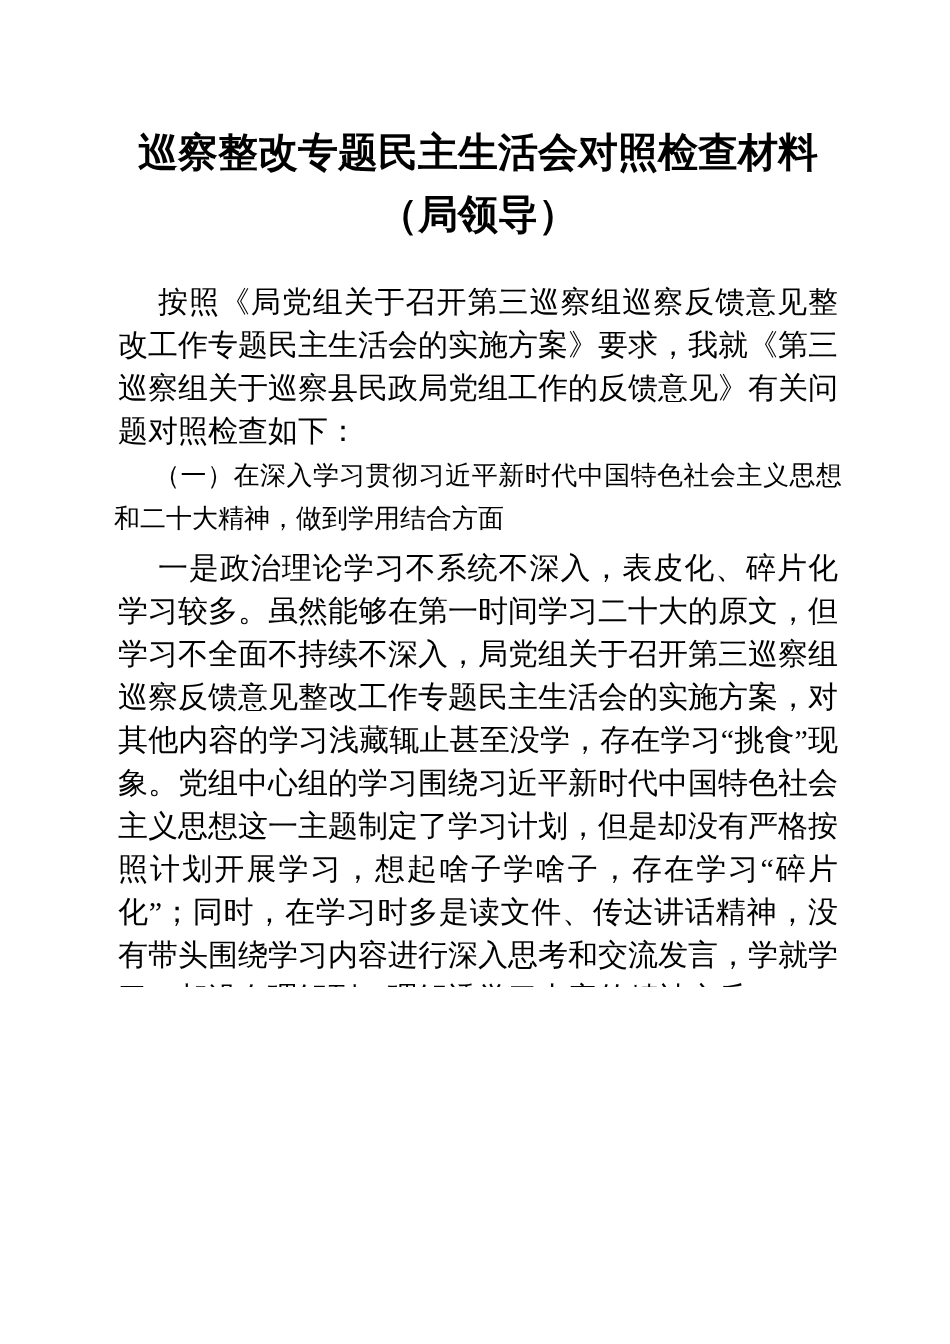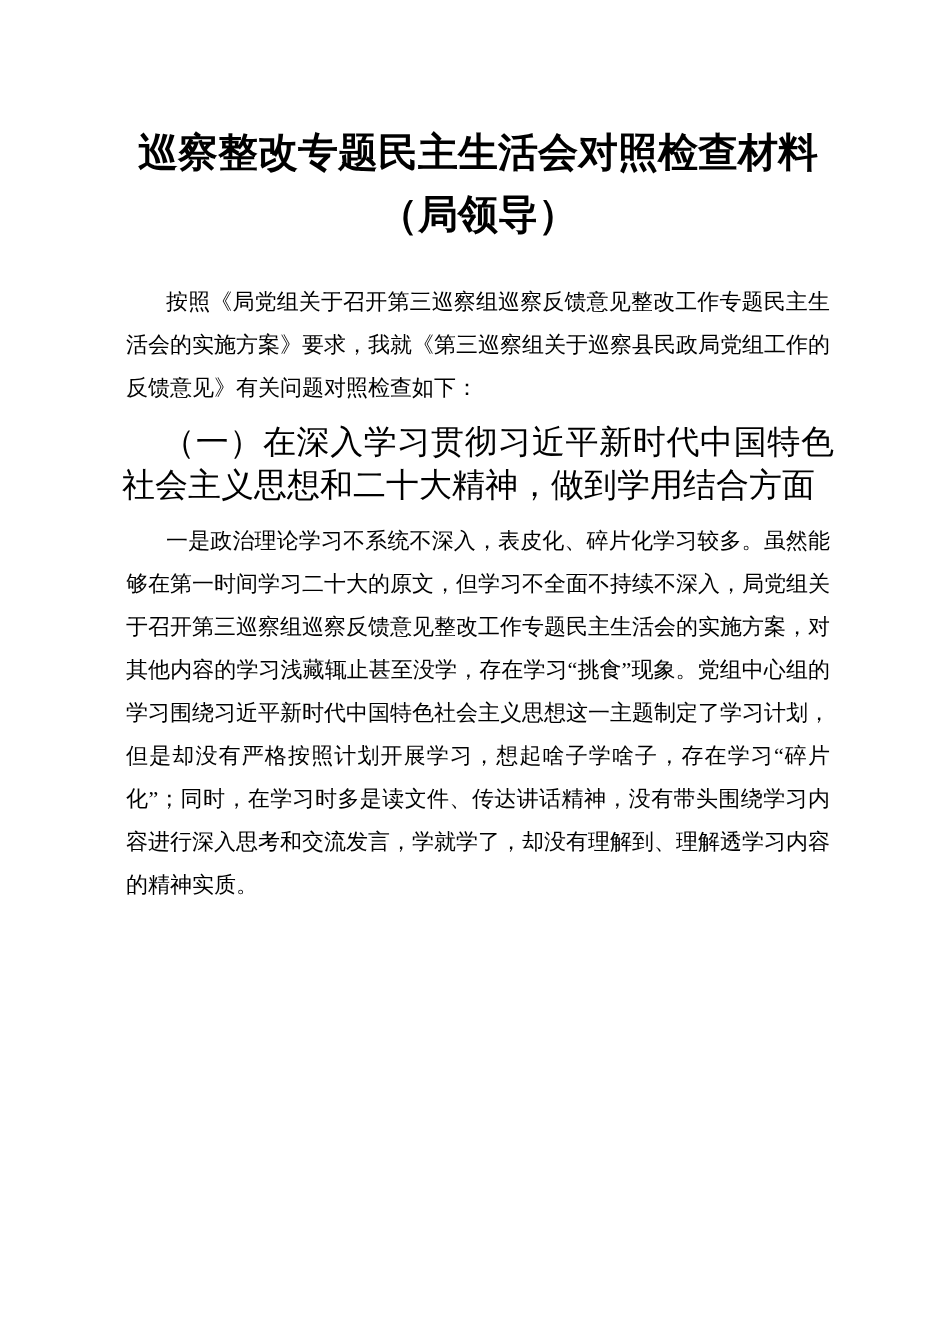--- a/index.html
+++ b/index.html
@@ -22,48 +22,48 @@
     font-family: "Liberation Serif", "DejaVu Serif", serif;
     font-weight: 700;
     font-size: 40px;
     line-height: 62px;
     text-align: center;
     letter-spacing: 0px;
     margin: 0 0 34px 0;
     color: #000000;
   }
   .para {
-    font-size: 22px;
+    font-size: 30px;
     line-height: 43px;
     text-align: justify;
     text-indent: 40px;
-    margin: 12px;
+    margin: 4px;
     color: #000000;
   }
   .intro-para, .body-para {
     font-family: "Liberation Serif", "DejaVu Serif", serif;
     font-weight: 400;
   }
   .section-heading {
     font-family: "Liberation Sans", "DejaVu Sans", sans-serif;
     font-weight: 700;
     font-size: 30px;
     line-height: 43px;
     text-indent: 40px;
     margin: 3px 0 0 0;
     color: #000000;
   }
   .subsection-heading {
-    font-family: Liberation Serif, serif;
+    font-family: Liberation Mono, monospace;
     font-weight: 400;
-    font-size: 33px;
+    font-size: 26px;
     line-height: 43px;
     text-align: justify;
     text-indent: 40px;
-    margin: 8px;
+    margin: 0;
     color: #000000;
   }
 </style>
 </head>
 <body>
 
 <div class="page">
 
   <h1 class="doc-title">巡察整改专题民主生活会对照检查材料（局领导）</h1>
 

